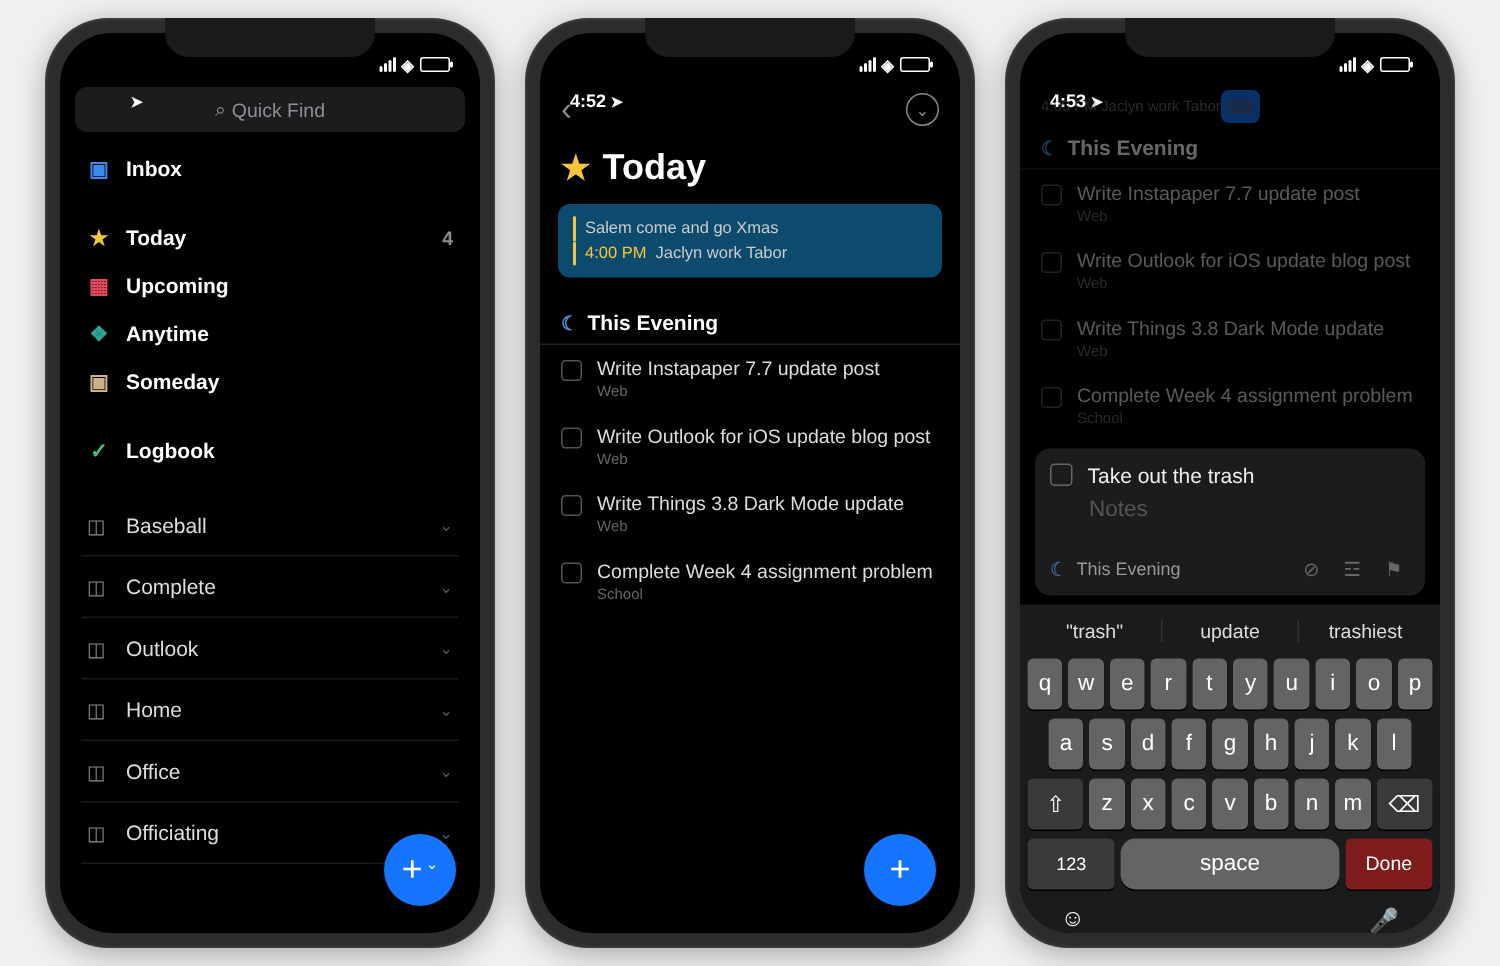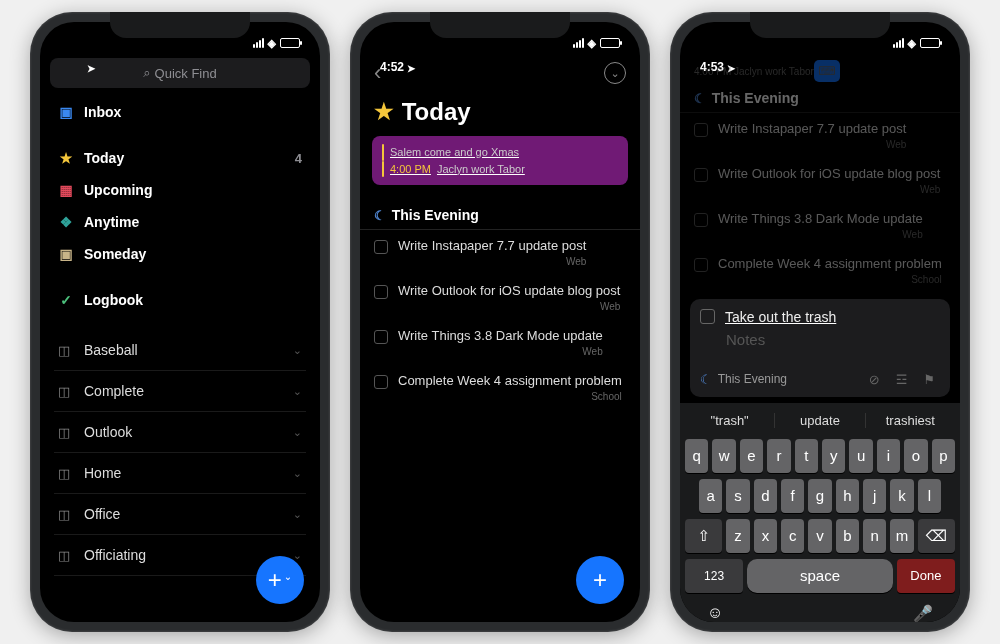--- a/index.html
+++ b/index.html
@@ -118,49 +118,48 @@
   .fab .chev-sm{font-size:10px;margin-left:2px;position:relative;top:-4px;}
 
   
   .nav-bar { display:flex; justify-content:space-between; padding:4px 14px 8px 14px; align-items:center;}
   .nav-back { font-size:22px; color:#888;}
   .nav-more { width:22px;height:22px;border:1.5px solid #888;border-radius:50%;display:flex;align-items:center;justify-content:center;font-size:11px;color:#888;}
   .page-title { padding:4px 14px 10px 14px; font-size:24px; font-weight:700; display:flex; align-items:center; gap:8px;}
   .star-ic{color:#f4c63b;font-size:22px;}
   .today-box {
     margin:0 12px 16px 12px;
-    background:#701a75;
+    background:#0c4a6e;
     border-radius:8px;
     padding:8px 10px;
     font-size:11px;
     line-height:1.5;
-    text-decoration:underline;
   }
   .today-box .line{display:flex;gap:6px;}
   .today-box .bar{width:2px;background:#f4c63b;border-radius:1px;flex-shrink:0;}
   .today-box .time{color:#f4c63b;}
   .today-box .text{color:#ccc;}
   .section-header{padding:6px 14px;font-size:14px;font-weight:600;display:flex;align-items:center;gap:6px;border-bottom:1px solid #222;}
   .moon-ic{color:#5087d4;font-size:13px;}
-  .task-row{display:flex;align-items:flex-start;gap:10px;padding:8px 14px;text-align:right;}
+  .task-row{display:flex;align-items:flex-start;gap:10px;padding:8px 14px;}
   .task-check{width:14px;height:14px;border:1.5px solid #555;border-radius:3px;margin-top:2px;flex-shrink:0;}
   .task-text{font-size:13px;color:#ddd;line-height:1.3;}
   .task-sub{font-size:10px;color:#666;margin-top:1px;}
 
   
   .dim { opacity:0.4;}
   .top-strip{padding:4px 14px 2px 14px;font-size:10px;color:#666;display:flex;align-items:center;}
   .kb-toggle{width:26px;height:22px;background:#1675ff;border-radius:5px;display:flex;align-items:center;justify-content:center;font-size:12px;margin-right:-2px;}
   .new-task-card{
     margin:6px 10px;
     background:#1c1c1e;
     border-radius:10px;
     padding:10px;
   }
-  .new-task-title{display:flex;align-items:center;gap:10px;padding-bottom:6px;text-decoration:underline;}
+  .new-task-title{display:flex;align-items:center;gap:10px;padding-bottom:6px;}
   .new-task-title .ch{width:15px;height:15px;border:1.5px solid #666;border-radius:3px;}
   .new-task-title .txt{font-size:14px;color:#eee;}
   .notes-ph{font-size:15px;color:#555;padding-left:26px;padding-bottom:18px;}
   .card-footer{display:flex;align-items:center;gap:6px;font-size:12px;color:#999;padding-top:6px;}
   .card-footer .spacer{flex:1;}
   .foot-ic{color:#666;font-size:13px;padding:0 5px;}
 
   
   .keyboard{background:#1a1b1c;margin-top:auto;padding:6px 3px 6px 3px;border-radius:0 0 34px 34px;}
   .sugg-row{display:flex;padding:4px 2px 8px 2px;}

